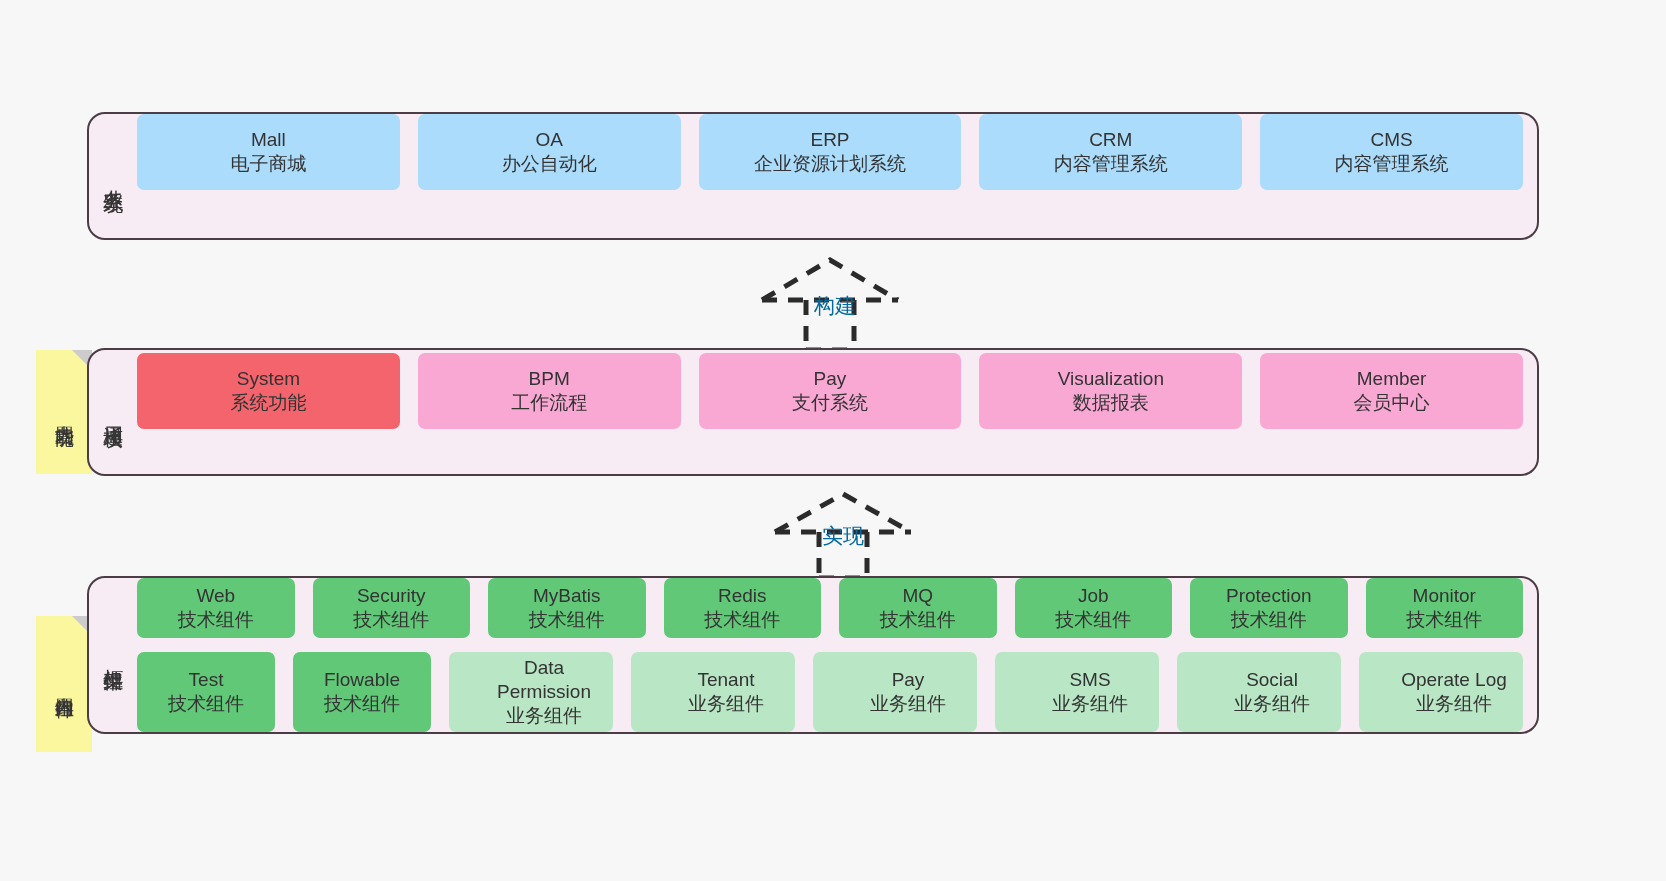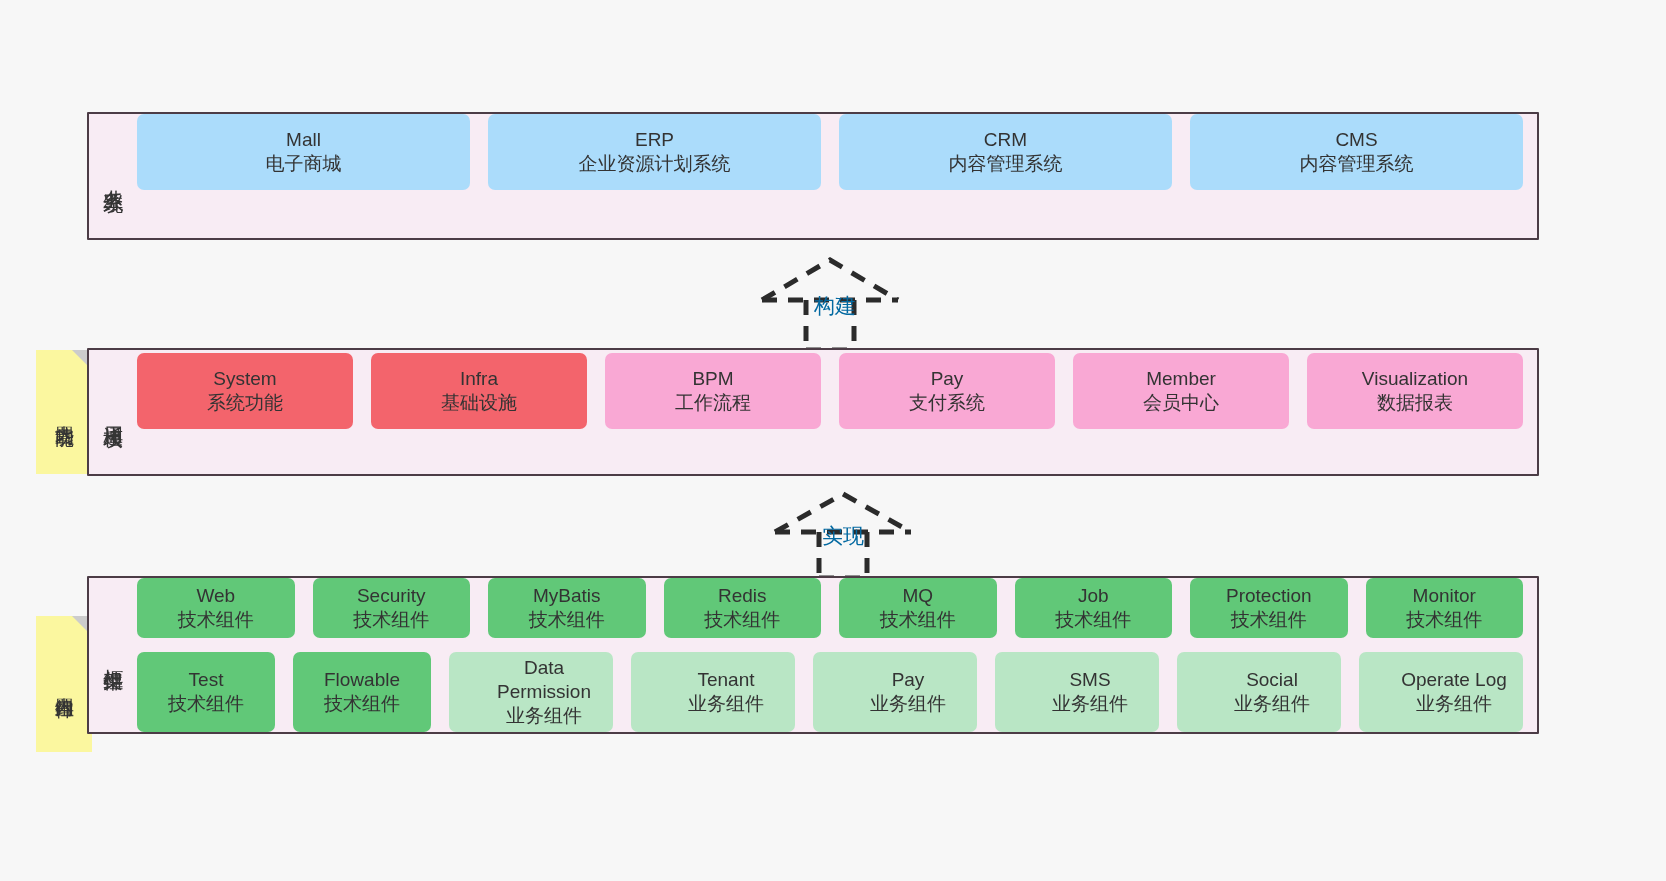--- a/index.html
+++ b/index.html
@@ -10,21 +10,21 @@
     position:relative;overflow:hidden;
     color:#3B3B3B;
   }
   .canvas{position:absolute;inset:0;}
 
   
   .layer{
     position:absolute;
     background:#F8ECF4;
     border:2px solid #4C3C46;
-    border-radius:1px;
+    border-radius:18px;
     box-sizing:border-box;
     display:flex;
     align-items:stretch;
   }
   .layer-title{
     width:48px;
     flex:0 0 48px;
     display:flex;
     align-items:center;
     justify-content:center;
@@ -133,20 +133,24 @@
 
   <div class="layer" id="layer-business">
     <div class="layer-title">业务系统</div>
     <div class="layer-body">
       <div class="row">
         <div class="cell c-blue">
           <span class="t1">Mall</span>
           <span class="t2">电子商城</span>
         </div>
         <div class="cell c-blue">
+          <span class="t1">OA</span>
+          <span class="t2">办公自动化</span>
+        </div>
+        <div class="cell c-blue">
           <span class="t1">ERP</span>
           <span class="t2">企业资源计划系统</span>
         </div>
         <div class="cell c-blue">
           <span class="t1">CRM</span>
           <span class="t2">内容管理系统</span>
         </div>
         <div class="cell c-blue">
           <span class="t1">CMS</span>
           <span class="t2">内容管理系统</span>
@@ -172,39 +176,35 @@
   </div>
 
   <div class="layer" id="layer-common">
     <div class="layer-title">通用模块</div>
     <div class="layer-body">
       <div class="row">
         <div class="cell c-red">
           <span class="t1">System</span>
           <span class="t2">系统功能</span>
         </div>
-        <div class="cell c-red">
-          <span class="t1">Infra</span>
-          <span class="t2">基础设施</span>
-        </div>
         <div class="cell c-pink">
           <span class="t1">BPM</span>
           <span class="t2">工作流程</span>
         </div>
         <div class="cell c-pink">
           <span class="t1">Pay</span>
           <span class="t2">支付系统</span>
         </div>
         <div class="cell c-pink">
+          <span class="t1">Visualization</span>
+          <span class="t2">数据报表</span>
+        </div>
+        <div class="cell c-pink">
           <span class="t1">Member</span>
           <span class="t2">会员中心</span>
-        </div>
-        <div class="cell c-pink">
-          <span class="t1">Visualization</span>
-          <span class="t2">数据报表</span>
         </div>
       </div>
     </div>
   </div>
 
   <div class="uml" id="uml-impl">
     <svg width="180" height="94" viewBox="0 0 180 94">
       <path d="M 20 46 L 88 8 L 156 46" fill="none" stroke="#2B2B2B" stroke-width="5" stroke-dasharray="15 11" stroke-linecap="butt"></path>
       <path d="M 20 46 L 156 46" fill="none" stroke="#2B2B2B" stroke-width="5" stroke-dasharray="15 11"></path>
       <path d="M 64 46 L 64 94" fill="none" stroke="#2B2B2B" stroke-width="5" stroke-dasharray="15 11"></path>

